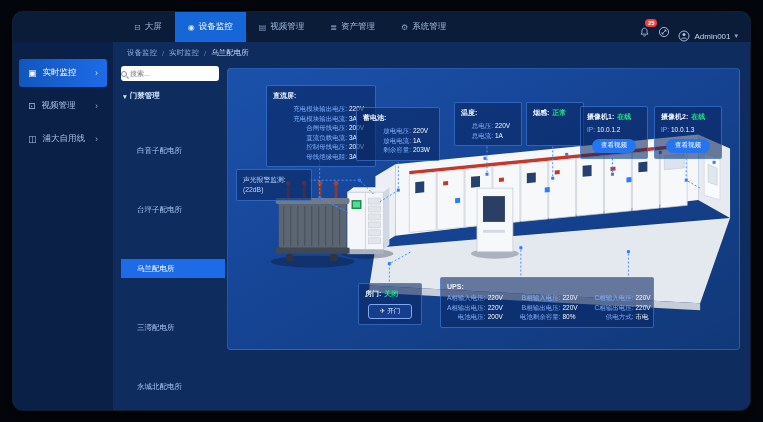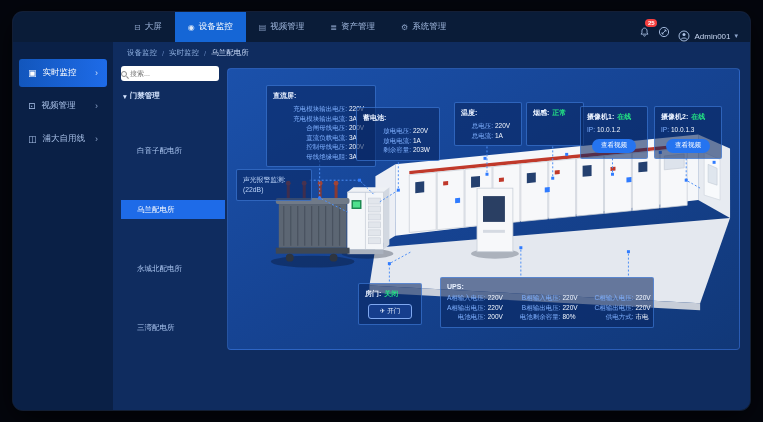--- a/index.html
+++ b/index.html
@@ -177,23 +177,24 @@
         <div class="tree">
           <div class="search-box">
             <span class="search-glyph"></span>
             <input type="text" placeholder="搜索..." style="">
           </div>
           <div class="tree-group">
             <span>▾</span>
             <span>门禁管理</span>
           </div>
           <div class="tree-item">白音子配电所</div>
+          <div class="tree-item">台坪子配电所</div>
           <div class="tree-item selected">乌兰配电所</div>
+          <div class="tree-item">三湾配电所</div>
           <div class="tree-item">永城北配电所</div>
-          <div class="tree-item">三湾配电所</div>
         </div>
 
         <div class="content">
 
           <svg class="scene" viewBox="0 0 513 282" preserveAspectRatio="none">
 
             <g>
               <polygon points="168,96 148,108 148,180 168,168" fill="#eceff5"></polygon>
               <polygon points="168,96 472,66 472,132 168,168" fill="#f5f7fa"></polygon>
               <polygon points="472,66 504,80 504,150 472,132" fill="#e7ebf1"></polygon>

